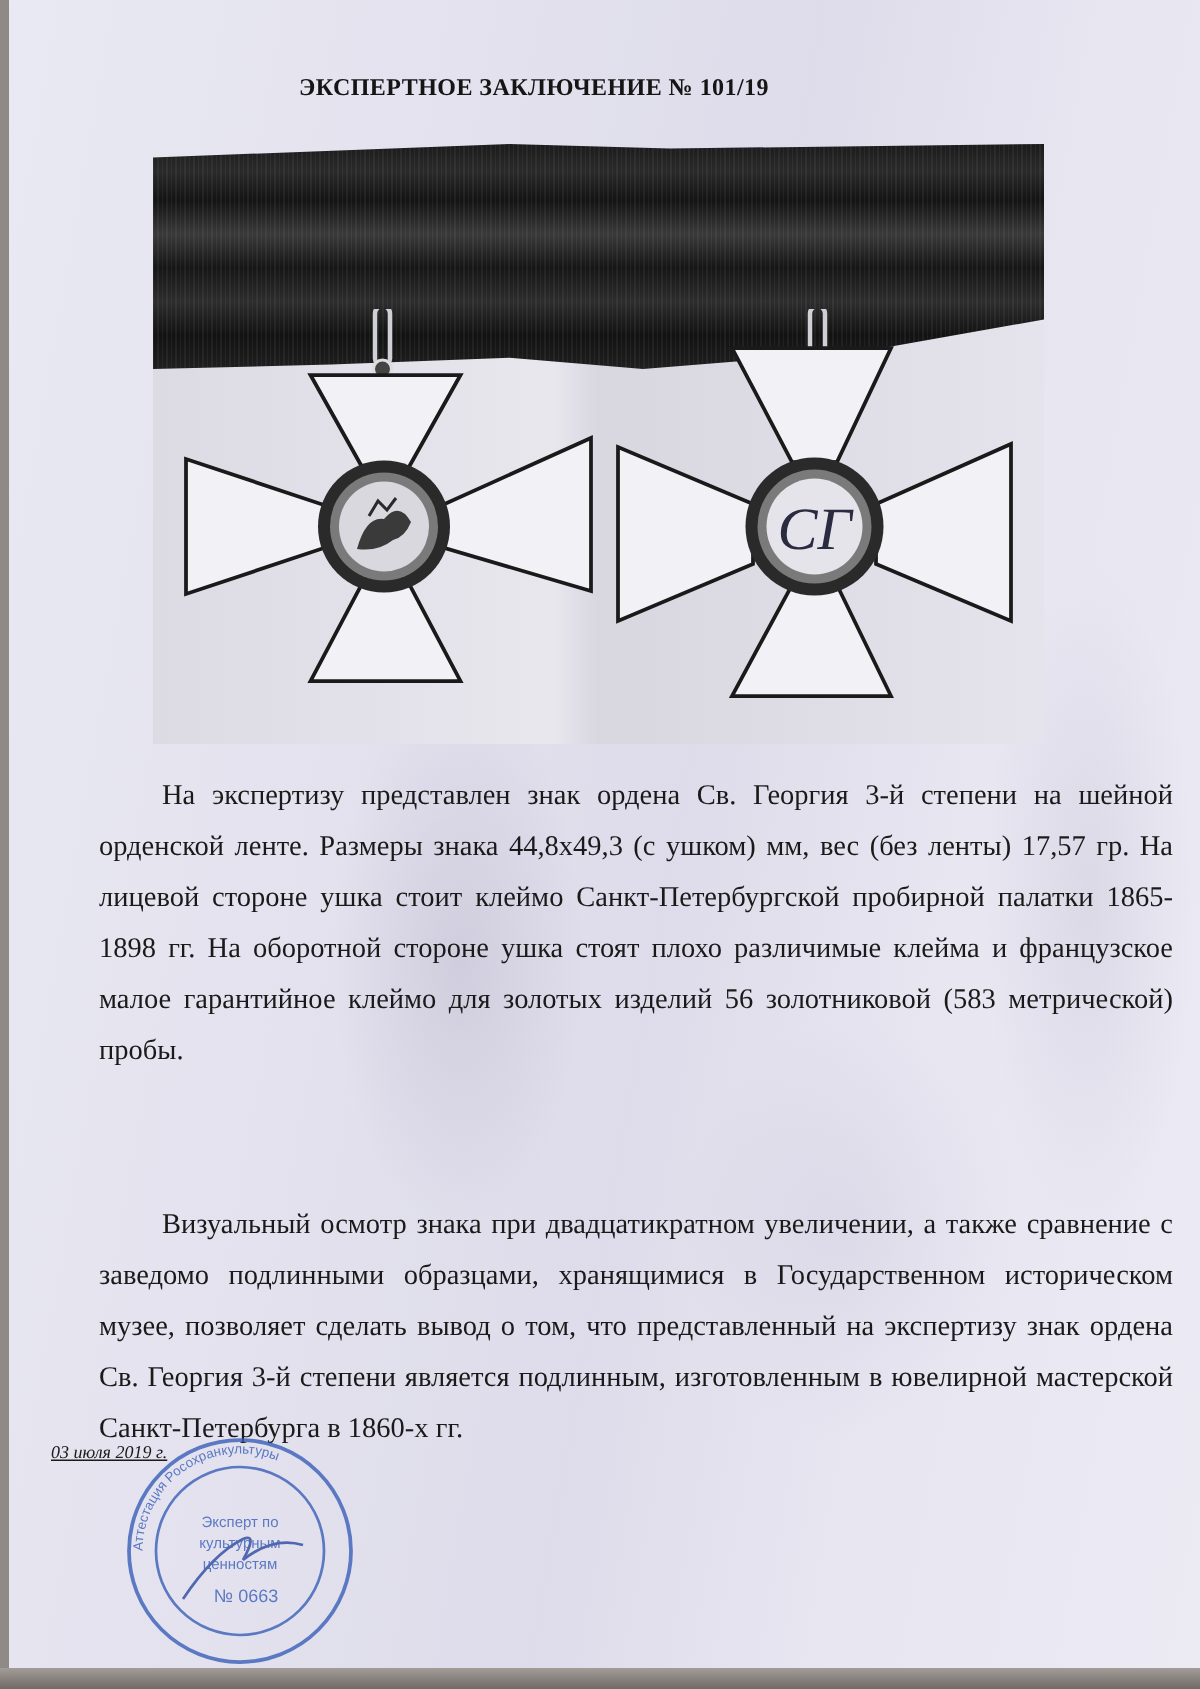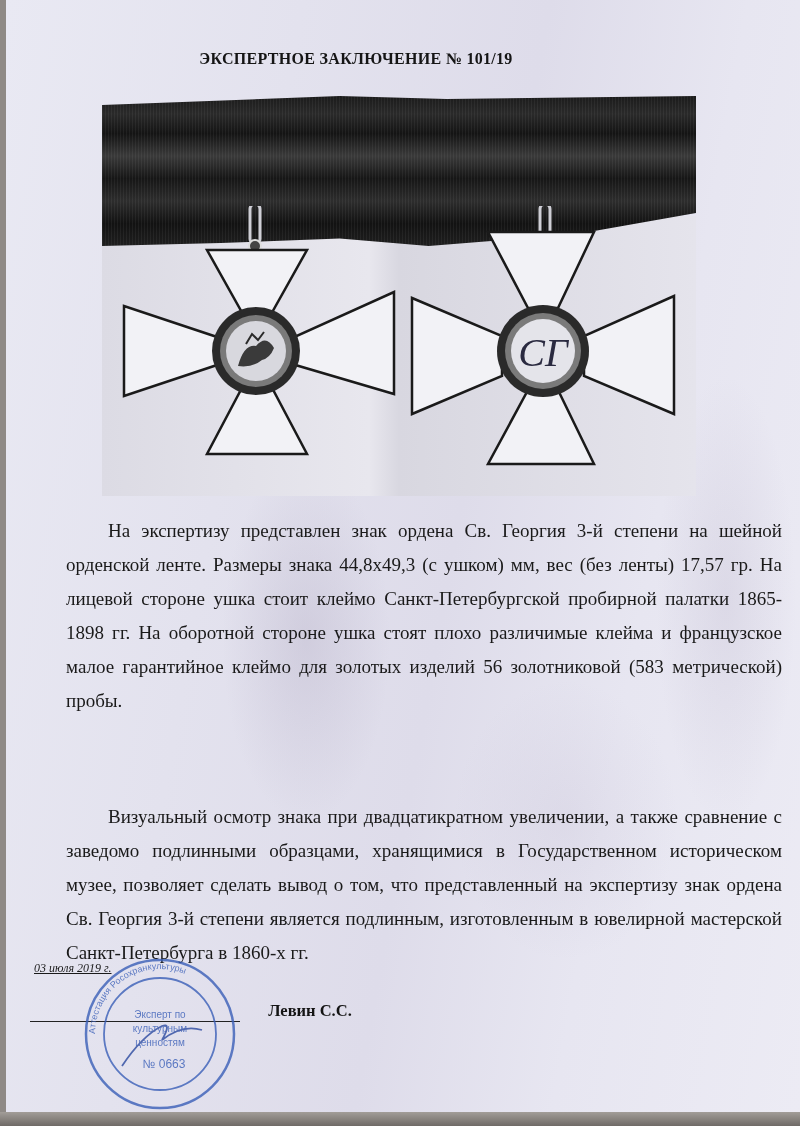--- a/index.html
+++ b/index.html
@@ -107,24 +107,20 @@
       <text x="141" y="160" text-anchor="middle" font-family="Liberation Serif, serif" font-style="italic" font-size="40" fill="#2a2a40">СГ</text>
     </svg>
   </div>
 
   <div class="paragraph p1 indent">На экспертизу представлен знак ордена Св. Георгия 3-й степени на шейной орденской ленте. Размеры знака 44,8х49,3 (с ушком) мм, вес (без ленты) 17,57 гр. На лицевой стороне ушка стоит клеймо Санкт-Петербургской пробирной палатки 1865-1898 гг. На оборотной стороне ушка стоят плохо различимые клейма и французское малое гарантийное клеймо для золотых изделий 56 золотниковой (583 метрической) пробы.</div>
   <div class="paragraph p3 indent">Визуальный осмотр знака при двадцатикратном увеличении, а также сравнение с заведомо подлинными образцами, хранящимися в Государственном историческом музее, позволяет сделать вывод о том, что представленный на экспертизу знак ордена Св. Георгия 3-й степени является подлинным, изготовленным в ювелирной мастерской Санкт-Петербурга в 1860-х гг.</div>
 
   <div class="date">03 июля 2019 г.</div>
 
   <div class="signature-block">
-    <div>
-      <span class="sig-line"></span>
-      <span>Левин С.С.</span>
-    </div>
   </div>
 
   <svg class="stamp" viewBox="0 0 156 156">
     <circle cx="78" cy="78" r="74" fill="none" stroke="#3a5fb8" stroke-width="2.5"></circle>
     <circle cx="78" cy="78" r="56" fill="none" stroke="#3a5fb8" stroke-width="1.8"></circle>
     <defs>
       <path id="outerArc" d="M 78,78 m -65,0 a 65,65 0 1,1 130,0 a 65,65 0 1,1 -130,0"></path>
     </defs>
     <text font-family="Liberation Sans, sans-serif" font-size="9" fill="#3a5fb8">
       <textPath href="#outerArc">Аттестация Росохранкультуры</textPath>

